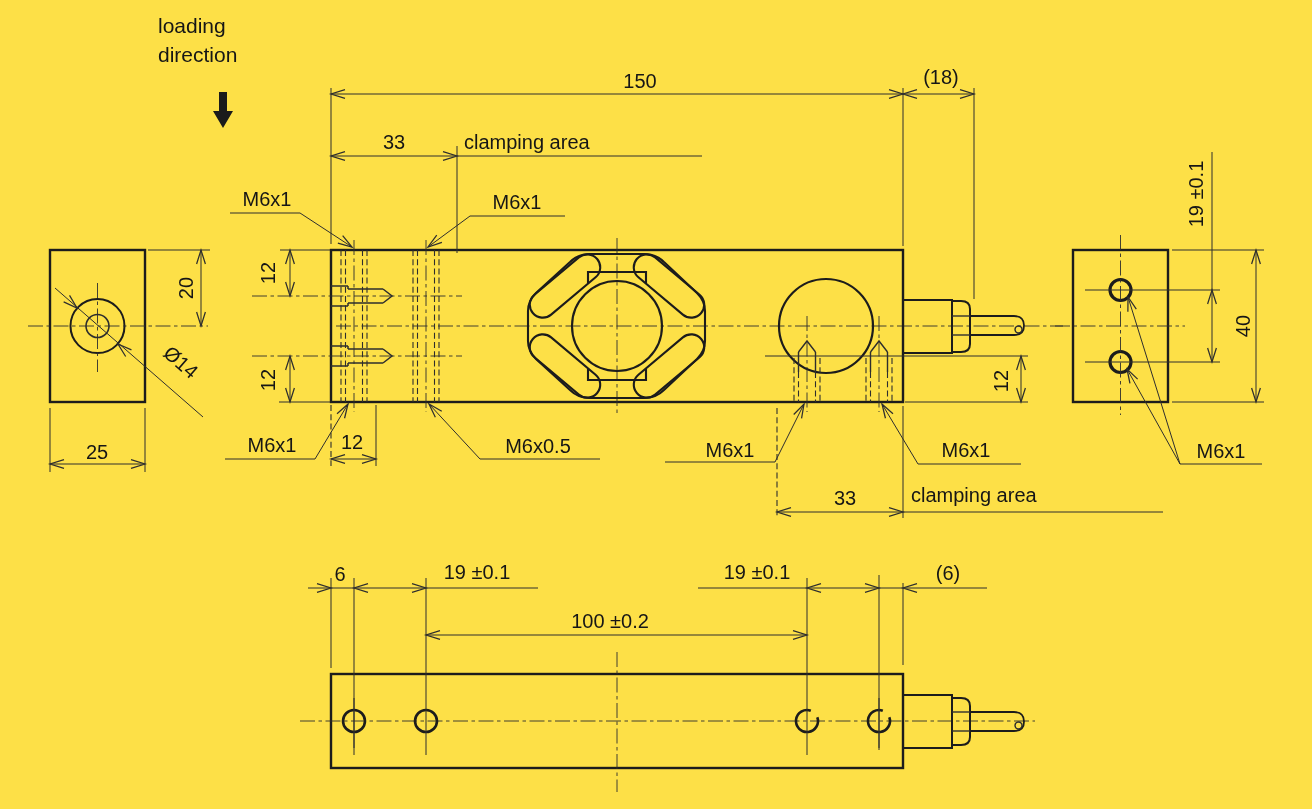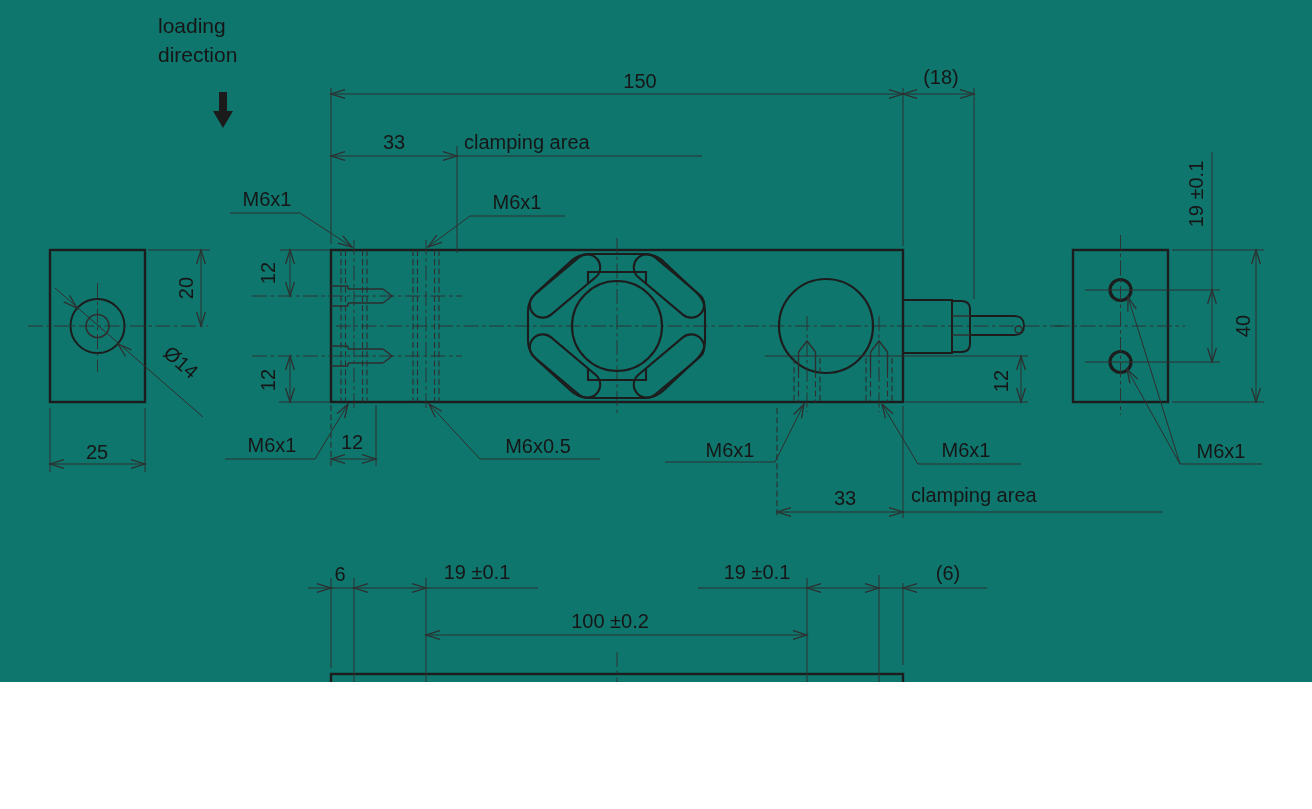--- a/index.html
+++ b/index.html
@@ -1,16 +1,16 @@
 <!DOCTYPE html>
 <html><head>
 <meta charset="utf-8">
 <style>
   html,body{margin:0;padding:0;background:#ffffff;}
-  #stage{position:relative;width:1312px;height:682px;background:#0f766e;overflow:hidden;}
+  #stage{position:relative;width:1312px;height:809px;background:#fde047;overflow:hidden;}
   svg{position:absolute;inset:0;}
   .thick{stroke:#1c1c1c;stroke-width:2.4;fill:none;stroke-linecap:square}
   .med{stroke:#1c1c1c;stroke-width:2;fill:none}
   .thin{stroke:#2e2e2e;stroke-width:1;fill:none}
   .dash{stroke:#2e2e2e;stroke-width:1.1;fill:none;stroke-dasharray:6 3.2}
   .cl{stroke:#2e2e2e;stroke-width:.9;fill:none;stroke-dasharray:15 3.5 3.5 3.5}
   .arr{stroke:#2e2e2e;stroke-width:1.25;fill:none}
   .hole{stroke:#1c1c1c;stroke-width:3.2;fill:none}
   .bhole{stroke:#1c1c1c;stroke-width:2.6;fill:none}
   text{font-family:"Liberation Sans","DejaVu Sans",sans-serif;font-size:20px;fill:#161616}

